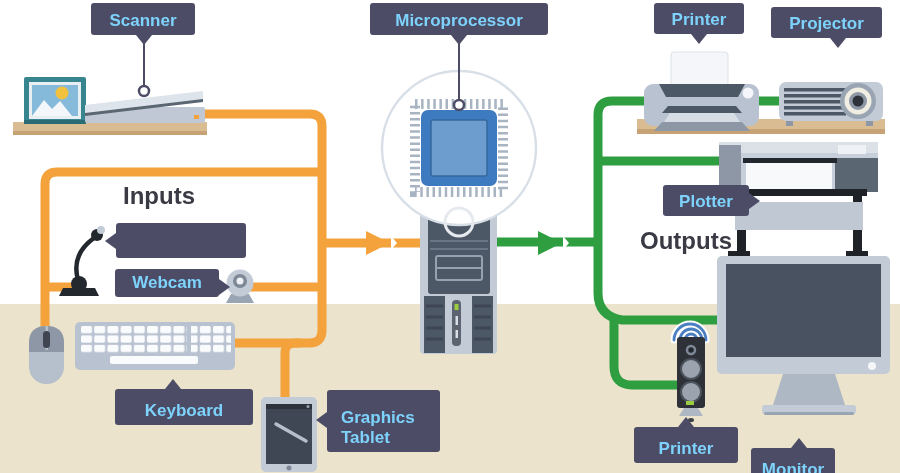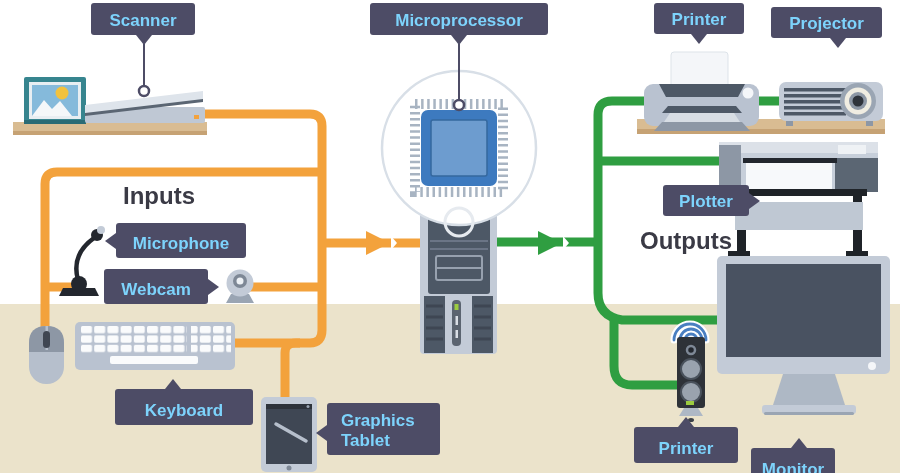--- a/index.html
+++ b/index.html
@@ -248,41 +248,40 @@
   <span>Microprocessor</span>
   <i class="ptr down" style="left:81px;"></i>
 </div>
 
 <div class="label" style="left:771px;top:7px;width:111px;height:31px;">
   <span>Projector</span>
   <i class="ptr down" style="left:59px;"></i>
 </div>
 
 <div class="label" style="left:116px;top:223px;width:130px;height:35px;">
-  <span>Microphone</span>
   <i class="ptr left" style="top:10px;"></i>
 </div>
 
-<div class="label" style="left:104px;top:269px;width:104px;height:35px;">
+<div class="label" style="left:115px;top:269px;width:104px;height:28px;">
   <span>Webcam</span>
   <i class="ptr right" style="top:10px;"></i>
 </div>
 
 <div class="label" style="left:627px;top:185px;width:86px;height:31px;margin-left:36px;">
   <span>Plotter</span>
   <i class="ptr right" style="top:8px;"></i>
 </div>
 
 
 <div class="label" style="left:115px;top:389px;width:138px;height:36px;">
   <span>Keyboard</span>
   <i class="ptr up" style="left:50px;"></i>
 </div>
 
-<div class="label left-align" style="left:327px;top:403px;width:113px;height:52px;">
+<div class="label left-align" style="left:327px;top:390px;width:113px;height:62px;">
   <span>Graphics Tablet</span>
   <i class="ptr left" style="top:22px;"></i>
 </div>
 
 <div class="label" style="left:634px;top:427px;width:104px;height:36px;">
   <span>Printer</span>
   <i class="ptr up" style="left:44px;"></i>
 </div>
 
 <div class="label" style="left:751px;top:448px;width:84px;height:36px;">

